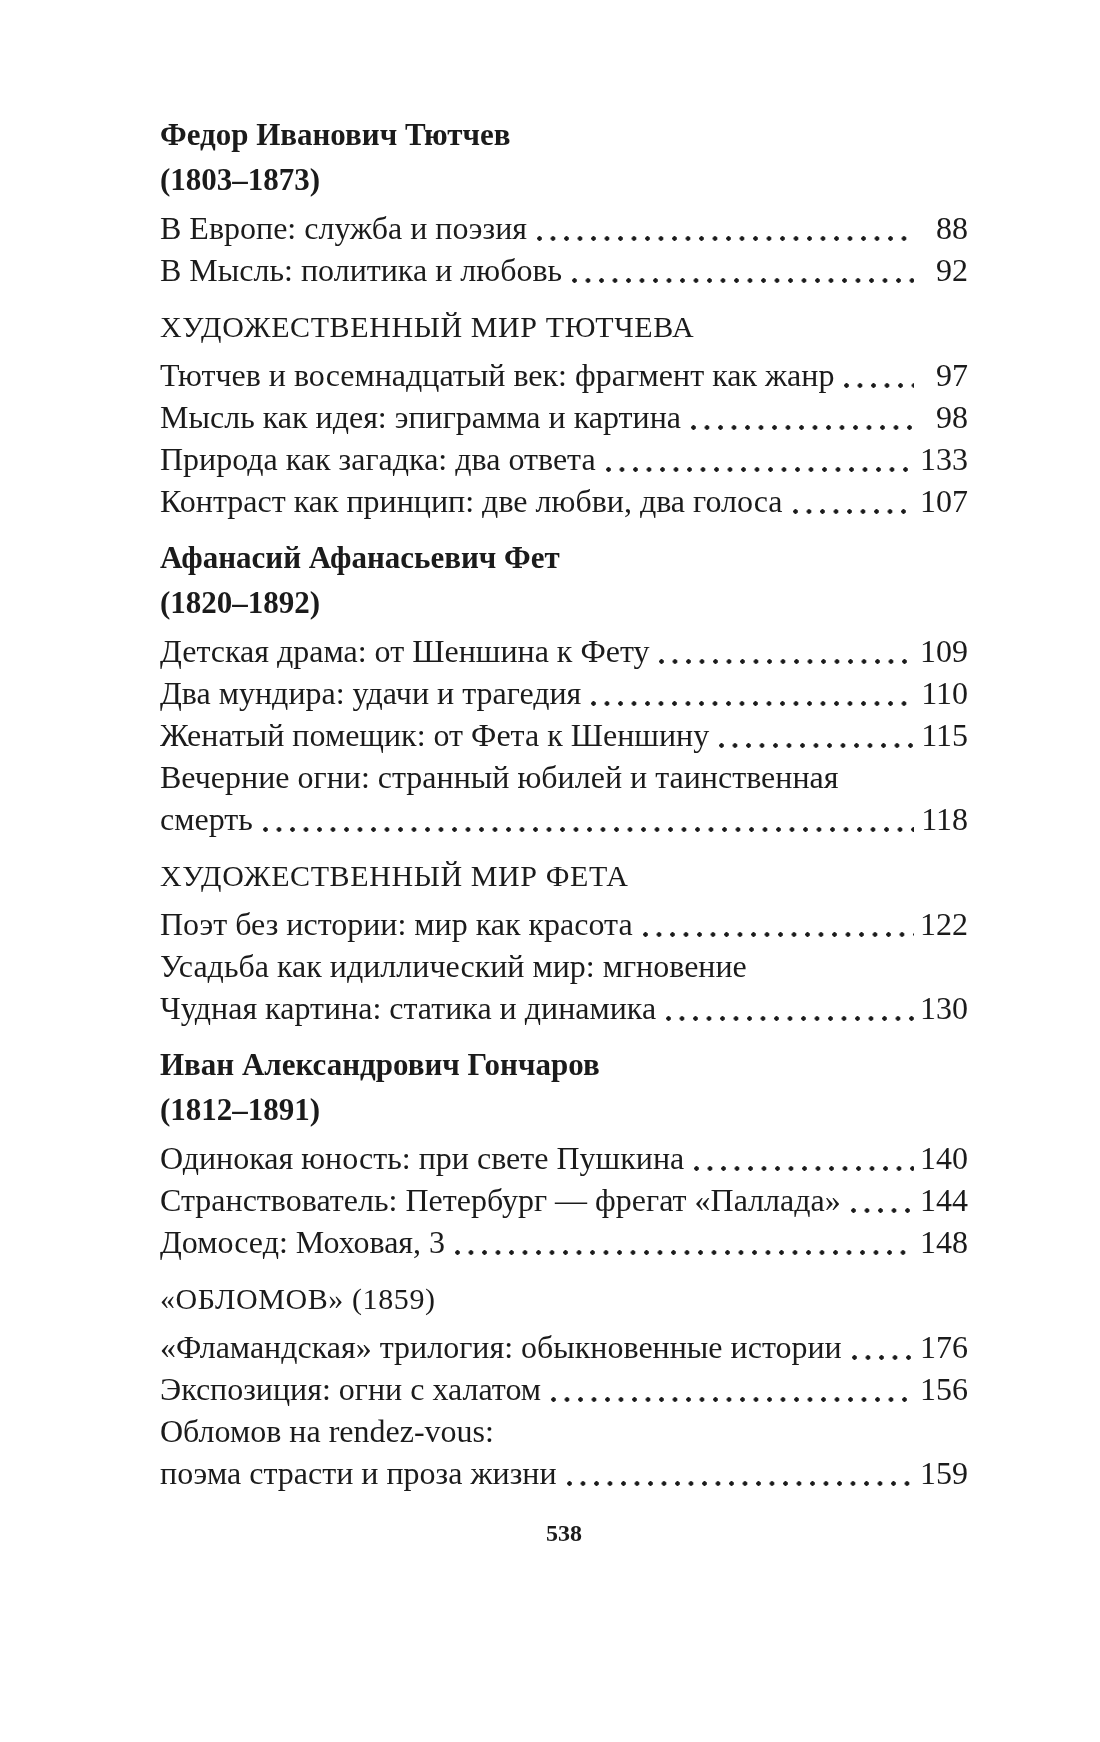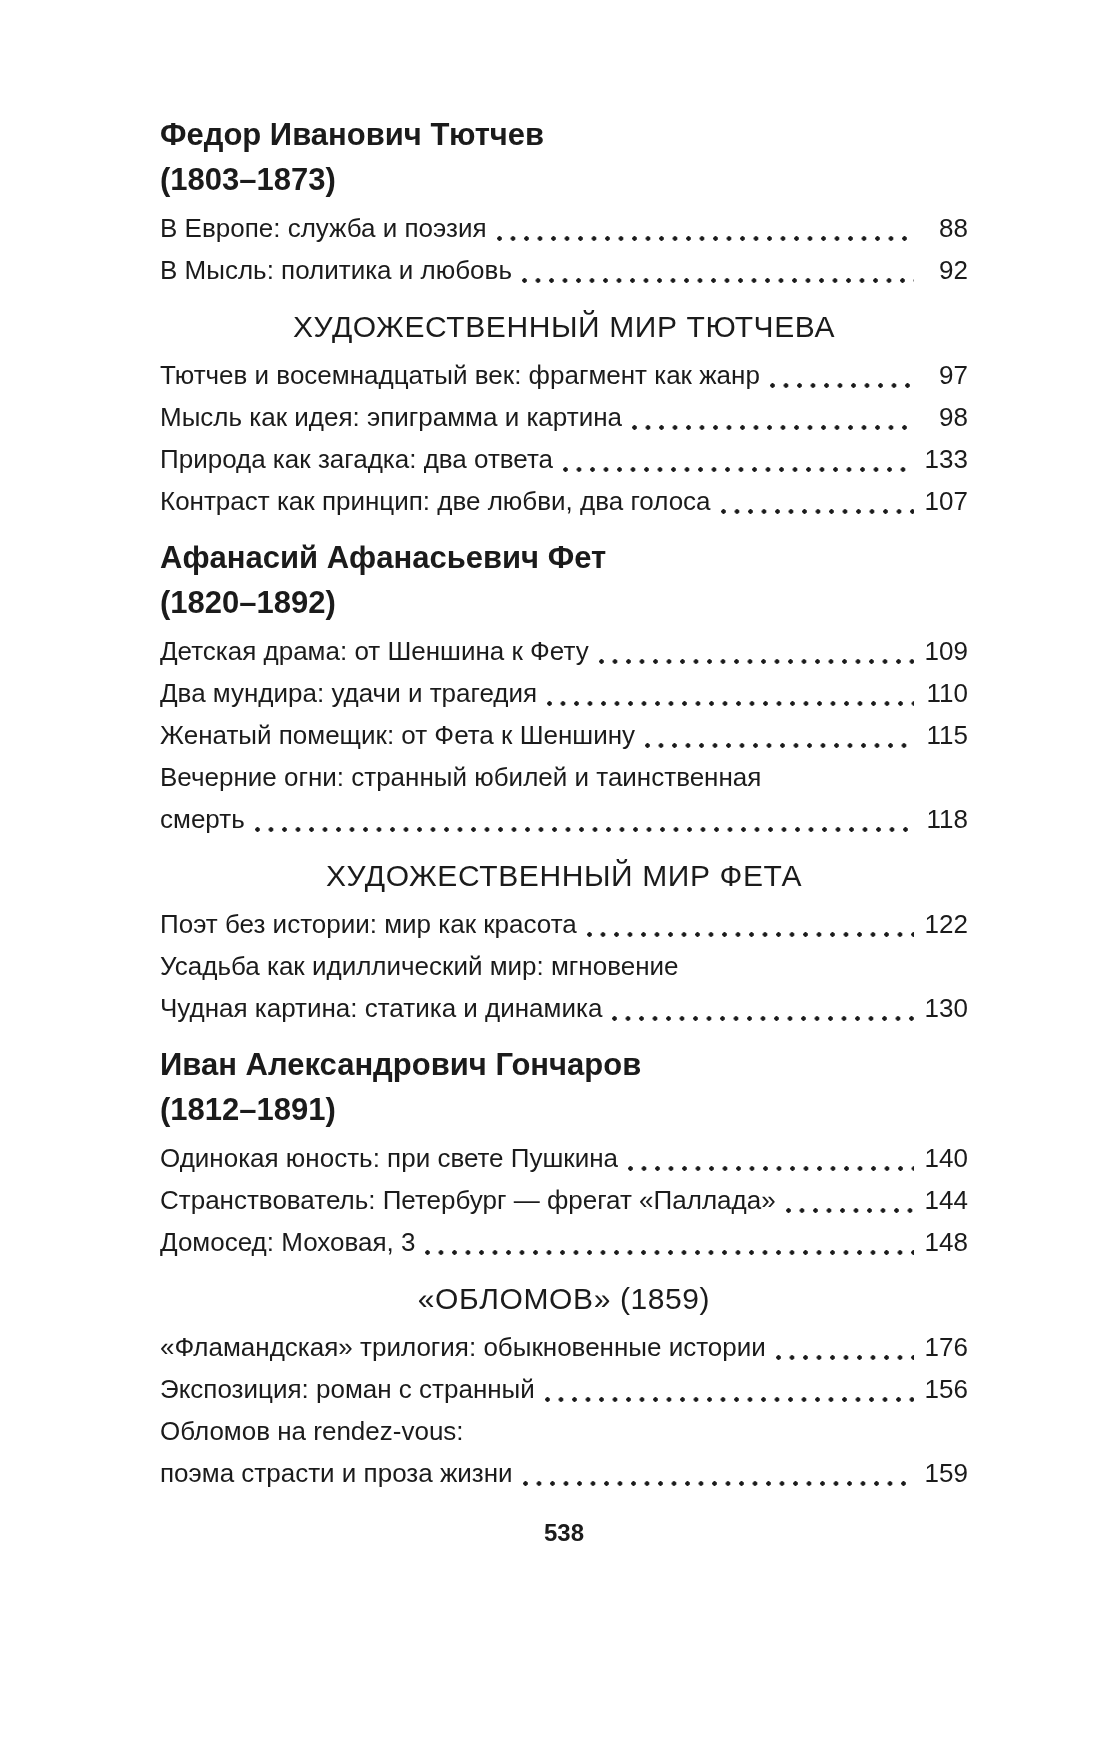--- a/index.html
+++ b/index.html
@@ -4,31 +4,31 @@
 <style>
   html, body { margin: 0; padding: 0; background: #ffffff; }
   .page {
     position: relative;
     width: 1100px;
     height: 1742px;
     box-sizing: border-box;
     padding: 112px 132px 0 160px;
     background: #ffffff;
     color: #1b1b1b;
-    font-family: Liberation Sans, sans-serif;
+    font-family: Liberation Serif, serif;
     overflow: hidden;
   }
   .section + .section { margin-top: 13px; }
   .heading { margin: 0 0 5px 0; }
   .heading-author { font-weight: 700; font-size: 31px; line-height: 45px; }
-  .heading-caps   { font-weight: 400; font-size: 30px; line-height: 45px; letter-spacing: 0.6px; text-align: center; }
+  .heading-caps   { font-weight: 400; font-size: 30px; line-height: 45px; letter-spacing: 0.6px; }
   .toc-row {
     display: flex;
     align-items: baseline;
-    font-size: 26px;
+    font-size: 32px;
     line-height: 42px;
   }
   .toc-entry-text { white-space: nowrap; }
   .dots {
     flex: 1 1 auto;
     height: 5px;
     align-self: flex-end;
     margin: 0 2px 8px 10px;
     background-image: radial-gradient(circle at 2.5px 2.5px, #1b1b1b 2px, rgba(0,0,0,0) 2.5px);
     background-size: 13.5px 5px;
@@ -195,21 +195,21 @@
           <div>«ОБЛОМОВ» (1859)</div>
         </div>
     <div>
   <div class="toc-row">
     <span class="toc-entry-text">«Фламандская» трилогия: обыкновенные истории</span>
     <span class="dots"></span>
     <span class="pagenum">176</span>
   </div>
 
   <div class="toc-row">
-    <span class="toc-entry-text">Экспозиция: роман с странный</span>
+    <span class="toc-entry-text">Экспозиция: огни с халатом</span>
     <span class="dots"></span>
     <span class="pagenum">156</span>
   </div>
 
   <div class="toc-row">
     <span class="toc-entry-text">Обломов на rendez-vous:</span>
 
   </div>
 
   <div class="toc-row">

